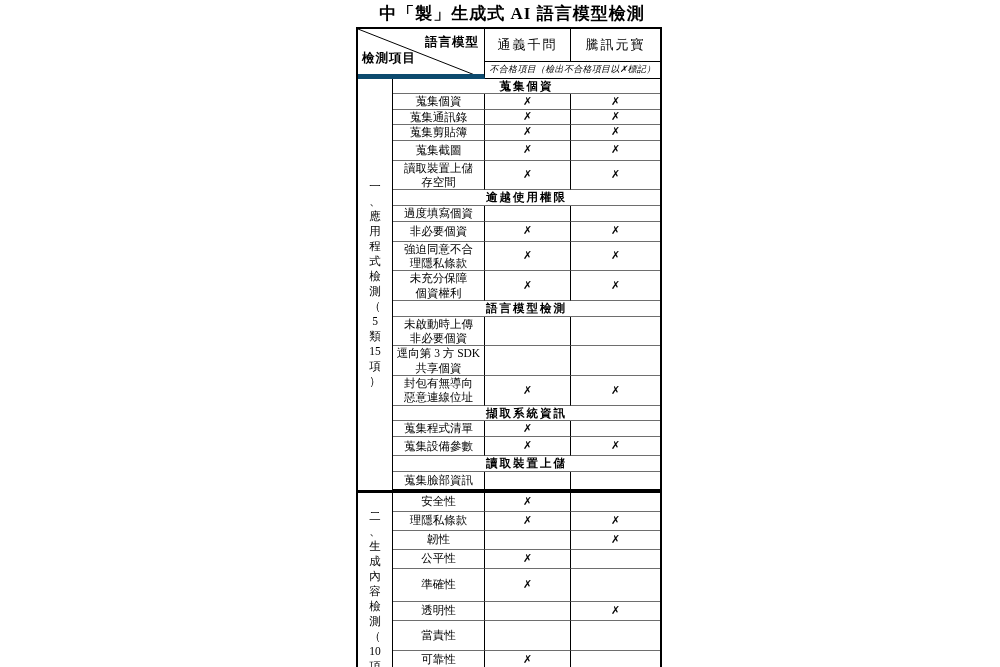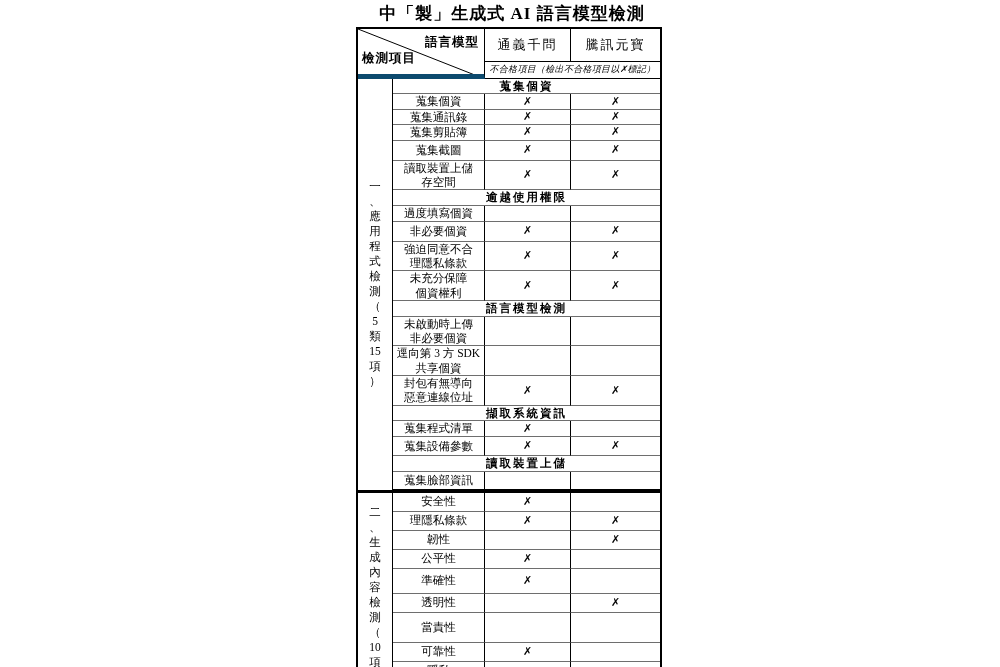--- a/index.html
+++ b/index.html
@@ -238,21 +238,21 @@
   <tr style="height:19px">
     <td class="item-cell">韌性</td>
     <td class="mark-cell"></td>
     <td class="mark-cell">✗</td>
   </tr>
   <tr style="height:19px">
     <td class="item-cell">公平性</td>
     <td class="mark-cell">✗</td>
     <td class="mark-cell"></td>
   </tr>
-  <tr style="height:25px">
+  <tr style="height:33px">
     <td class="item-cell">準確性</td>
     <td class="mark-cell">✗</td>
     <td class="mark-cell"></td>
   </tr>
   <tr style="height:19px">
     <td class="item-cell">透明性</td>
     <td class="mark-cell"></td>
     <td class="mark-cell">✗</td>
   </tr>
   <tr style="height:30px">

